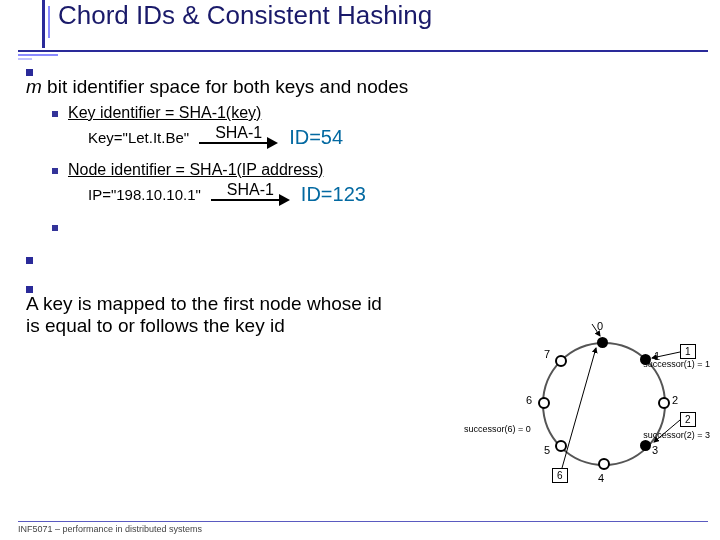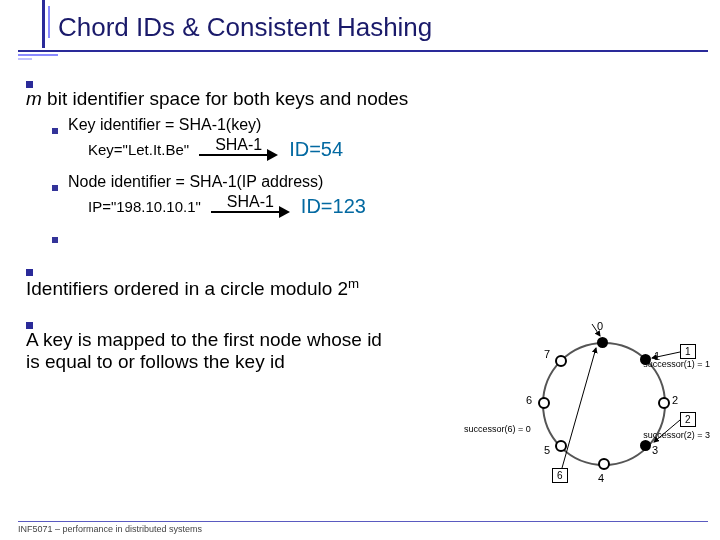--- a/index.html
+++ b/index.html
@@ -12,21 +12,21 @@
     position: relative;
     overflow: hidden;
   }
   .slide {
     width: 720px;
     height: 540px;
     position: relative;
   }
   .title-bar {
     position: relative;
-    padding: 12px 0 2px 58px;
+    padding: 0 0 2px 58px;
   }
   .title {
     font-size: 26px;
     color: #1a1a6a;
     font-weight: 400;
   }
   .underline-group {
     position: absolute;
     left: 0;
     top: 50px;
@@ -92,22 +92,23 @@
     margin-right: 10px;
     margin-top: 8px;
     flex-shrink: 0;
   }
   .b2 .sq { width:6px; height:6px; background:#333399; margin-top:7px;}
   .b1 .txt { font-size: 19px; }
   .em { font-style: italic; }
   .b2 {
     margin: 6px 0 2px 26px;
     display: flex;
-    align-items: flex-end;
+    align-items: flex-start;
     font-size: 16px;
+    text-decoration: underline;
   }
   .example {
     margin: 4px 0 12px 62px;
     font-size: 15px;
     display: flex;
     align-items: center;
     gap: 10px;
   }
   .arrow-holder {
     position: relative;
@@ -262,23 +263,20 @@
       </span>
       <span class="id-red">ID=123</span>
     </div>
 
     <div class="b2">
       <span class="sq"></span>
     </div>
 
     <div class="b1" style="margin-top:18px">
       <span class="sq"></span>
-      <span class="txt">
-        <span>Identifiers ordered in a circle modulo 2</span><sup>m</sup>
-      </span>
     </div>
 
     <div class="b1" style="margin-top:14px; width:360px">
       <span class="sq"></span>
       <span class="txt">A key is mapped to the first node whose id is equal to or follows the key id</span>
     </div>
 
   </div>
 
   <div class="diagram">

